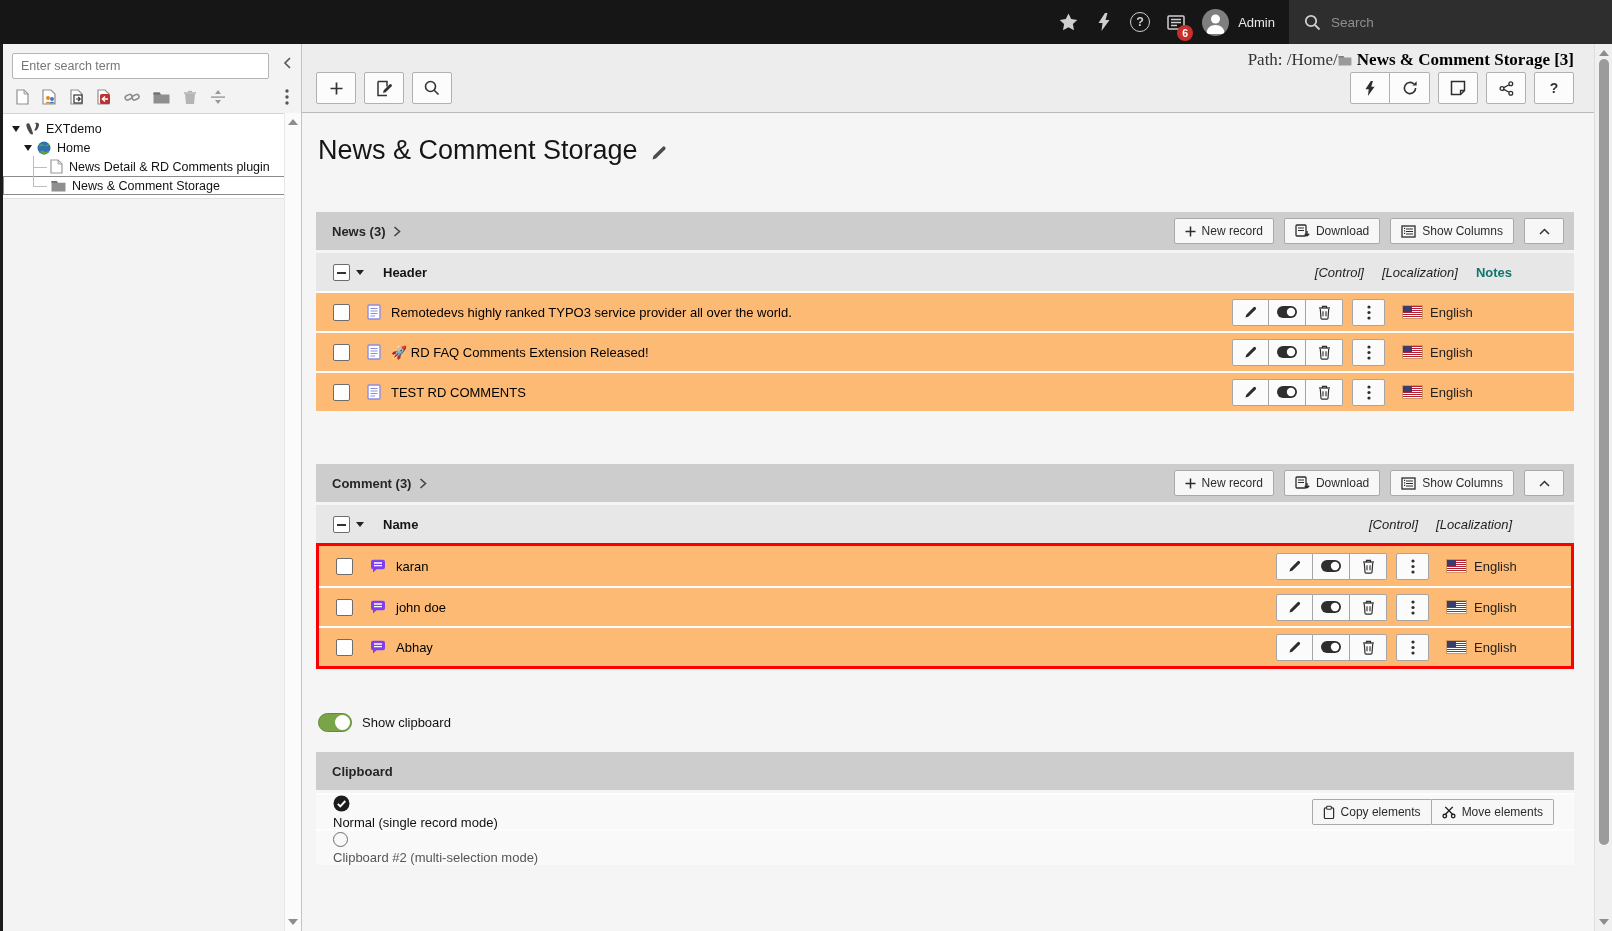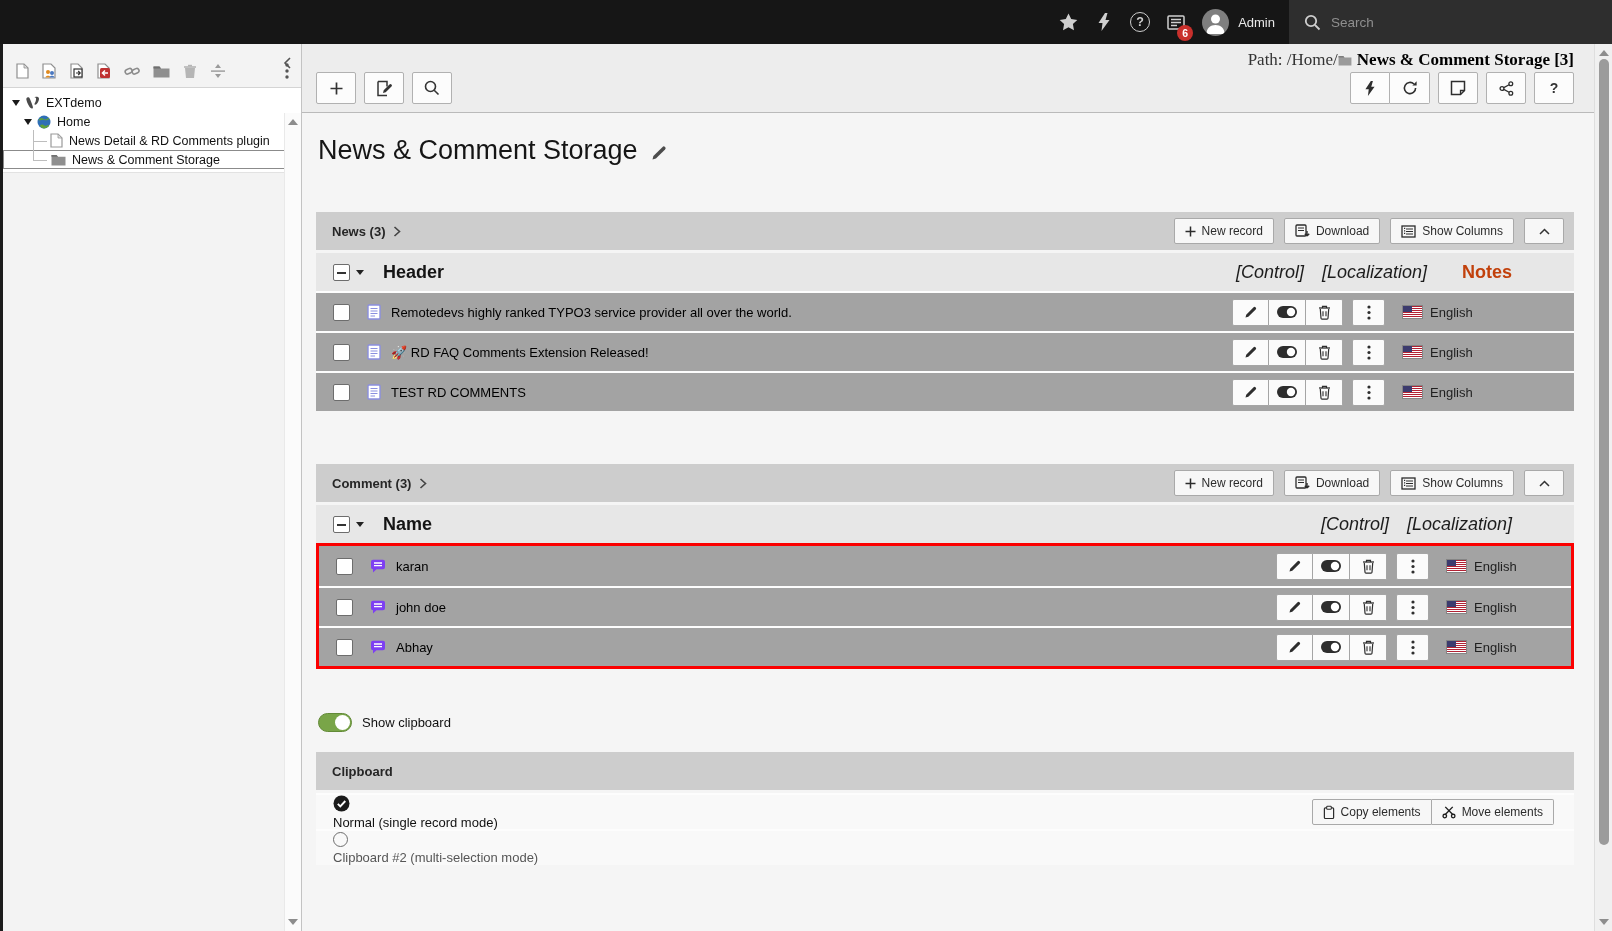--- a/index.html
+++ b/index.html
@@ -65,31 +65,31 @@
   .panel-title-wrap { display:flex; align-items:center; gap:8px; cursor:pointer; }
   .panel-title { font-size:13px; font-weight:bold; color:#262626; }
   .ph-buttons { margin-left:auto; display:flex; gap:10px; align-items:center; }
   .pbtn { height:26px; display:inline-flex; align-items:center; gap:6px; padding:0 10px; background:#f7f7f7; border:1px solid #a9a9a9; border-radius:2px; font-size:12px; color:#2c2c2c; cursor:pointer; white-space:nowrap;justify-content:center; }
   .pbtn-group { display:flex; }
   .pbtn-group .pbtn { border-radius:0; }
   .pbtn-group .pbtn:first-child { border-radius:2px 0 0 2px; }
   .pbtn-group .pbtn + .pbtn { border-left:none; border-radius:0 2px 2px 0; }
   .collapse-btn { width:40px; }
 
-  .col-row { height:38px; background:#e7e7e7; display:flex; align-items:center; padding:0 12px 0 17px; margin-top:3px; font-size:18px; }
+  .col-row { height:38px; background:#e7e7e7; display:flex; align-items:center; padding:0 12px 0 17px; margin-top:3px; font-size:13px; }
   .selectall { display:flex; align-items:center; gap:6px; margin-right:19px; cursor:pointer; }
   .sa-box { width:17px; height:17px; background:#fff; border:1px solid #6d6d6d; border-radius:2px; position:relative; }
   .sa-box::after { content:""; position:absolute; left:3px; top:7px; width:9px; height:2px; background:#333; }
   .sa-caret { width:0; height:0; border-left:4px solid transparent; border-right:4px solid transparent; border-top:5px solid #222; }
   .col-label { font-weight:bold; color:#141414; }
   .col-right { margin-left:auto; display:flex; gap:18px; align-items:center; padding-right:50px; }
   .col-ital { font-style:italic; color:#1d1d1d; }
-  .col-notes { font-weight:bold; color:#c2410c;margin-left:17px; }
-
-  .t-row { height:40px; background:#a3a3a3; display:flex; align-items:center; padding:0 12px 0 17px; border-top:2px solid #fdfdfd; }
+  .col-notes { font-weight:bold; color:#0f766e; }
+
+  .t-row { height:40px; background:#fdba74; display:flex; align-items:center; padding:0 12px 0 17px; border-top:2px solid #fdfdfd; }
   .cb { width:17px; height:17px; border:1px solid #6d6d6d; border-radius:2px; background:#fff; margin-right:17px; cursor:pointer; flex:none; }
   .rec-icon { margin-right:10px; display:flex; flex:none; }
   .row-title { font-size:13px; color:#000; cursor:pointer; }
   .row-right { margin-left:auto; display:flex; align-items:center; }
   .news-panel .row-right { padding-right:55px; }
   .comment-panel .row-right { padding-right:8px; }
   .ctl-group { display:flex; }
   .ctl { width:37px; height:27px; background:#fbfbfb; border:1px solid #a5a5a5; display:flex; align-items:center; justify-content:center; cursor:pointer; }
   .ctl-group .ctl:first-child { border-radius:2px 0 0 2px; }
   .ctl-group .ctl + .ctl { border-left:none; }
@@ -174,20 +174,21 @@
           <circle cx="7" cy="7" r="5.2" fill="none" stroke="#cfcfcf" stroke-width="1.8"></circle>
           <path d="M11 11 l4.5 4.5" stroke="#cfcfcf" stroke-width="1.8"></path>
         </svg>
     </span>
     <input type="text" placeholder="Search" style="">
   </div>
 </div>
 
 <div class="sidebar">
   <div class="sb-top">
+    <input type="text" placeholder="Enter search term" style="">
     <span class="sb-collapse">
       <svg width="9" height="12" viewBox="0 0 9 12">
           <path d="M7 1 L2 6 L7 11" fill="none" stroke="#555" stroke-width="1.6"></path>
         </svg>
     </span>
   </div>
 
   <div class="sb-tools">
     <span>
         <svg width="13" height="16" viewBox="0 0 13 16">

